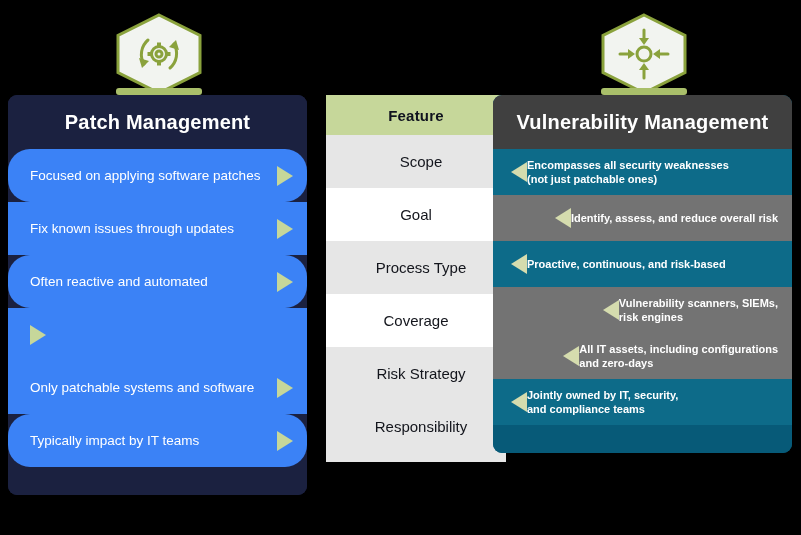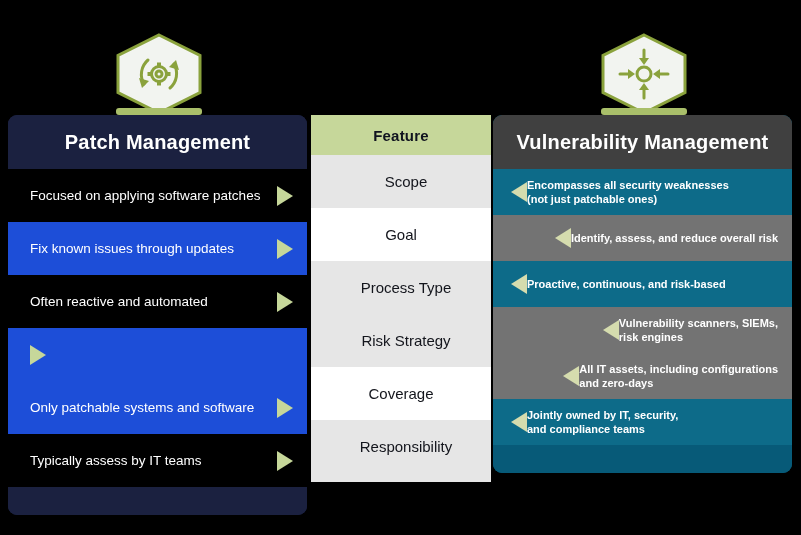--- a/index.html
+++ b/index.html
@@ -3,21 +3,21 @@
 <meta charset="utf-8">
 <style>
   html,body{margin:0;padding:0;}
   body{
     width:801px;height:535px;
     background:#000000;
     font-family:"Liberation Sans", sans-serif;
     overflow:hidden;
     position:relative;
   }
-  .stage{position:absolute;inset:0;margin-top:20px;}
+  .stage{position:absolute;inset:0;}
 
   
   .hex-wrap{position:absolute;top:12px;width:94px;height:84px;}
   .hex-wrap.left{left:112px;}
   .hex-wrap.right{left:597px;}
   .hex{
     position:absolute;left:0;top:0;width:94px;height:84px;
   }
   .hex svg{display:block;}
   .tab-bar{
@@ -29,21 +29,21 @@
 
   
   .col{position:absolute;top:95px;}
 
   .col-left{
     left:8px;width:299px;
     border-top-left-radius:9px;border-top-right-radius:9px;
     border-bottom-left-radius:9px;border-bottom-right-radius:9px;
     overflow:hidden;background:#1b2140;
   }
-  .col-mid{left:311px;width:180px;background:#14532d;}
+  .col-mid{left:326px;width:180px;background:#14532d;}
   .col-right{
     left:493px;width:299px;
     border-top-left-radius:9px;border-top-right-radius:9px;
     border-bottom-left-radius:9px;border-bottom-right-radius:9px;
     overflow:hidden;background:#075a78;
   }
 
   
   .hdr{
     display:flex;align-items:center;justify-content:center;
@@ -56,22 +56,22 @@
   
   .row{
     display:flex;align-items:center;
     box-sizing:border-box;
   }
   .row-left{
     height:53px;padding:0 14px 0 22px;
     color:#ffffff;font-size:13.5px;
     justify-content:space-between;
   }
-  .row-left.alt{background:#000000;}
-  .row-left.base{background:#1d4ed8;}
+  .row-left.alt{background:#3b82f6;border-radius:22px;}
+  .row-left.base{background:#3b82f6;}
   .row-left .txt{line-height:1.3;padding-right:10px;}
 
   .row-right{
     height:46px;padding:0 14px 0 18px;
     color:#ffffff;font-size:11px;font-weight:bold;
   }
   .row-right.alt{background:#0d6b89;}
   .row-right.base{background:#737373;justify-content:flex-end;}
   .row-right .txt{line-height:1.28;}
 
@@ -170,44 +170,44 @@
           <span class="arrow-r"></span>
         </div>
         <div class="row row-left base">
           <span class="arrow-r"></span>
         </div>
         <div class="row row-left base">
           <span class="txt">Only patchable systems and software</span>
           <span class="arrow-r"></span>
         </div>
         <div class="row row-left alt">
-          <span class="txt">Typically assess by IT teams</span>
+          <span class="txt">Typically impact by IT teams</span>
           <span class="arrow-r"></span>
         </div>
       </div>
     <div class="foot foot-left"></div>
   </div>
 
   <div class="col col-mid">
     <div class="hdr hdr-mid">Feature</div>
     <div id="mid-rows">
         <div class="row row-mid alt">
           <span>Scope</span>
         </div>
         <div class="row row-mid base">
           <span>Goal</span>
         </div>
         <div class="row row-mid alt">
           <span>Process Type</span>
         </div>
-        <div class="row row-mid alt">
-          <span>Risk Strategy</span>
-        </div>
         <div class="row row-mid base">
           <span>Coverage</span>
+        </div>
+        <div class="row row-mid alt">
+          <span>Risk Strategy</span>
         </div>
         <div class="row row-mid alt">
           <span>Responsibility</span>
         </div>
       </div>
     <div class="foot foot-mid"></div>
   </div>
 
   <div class="col col-right">
     <div class="hdr hdr-right">Vulnerability Management</div>

